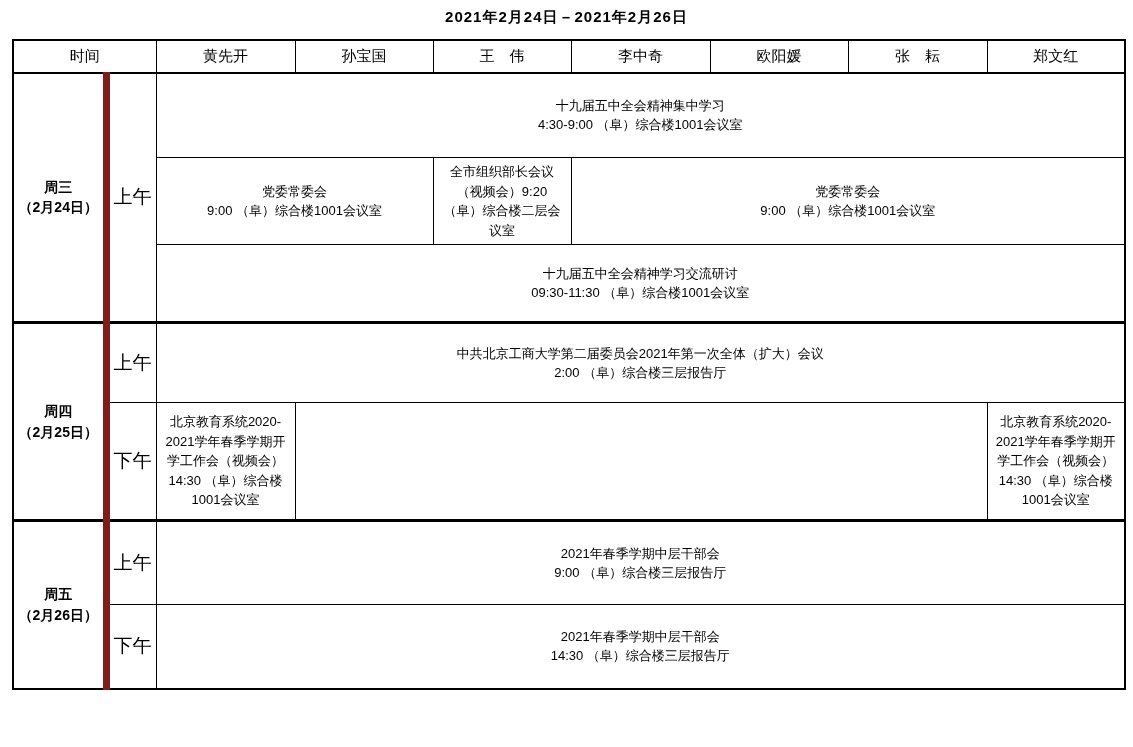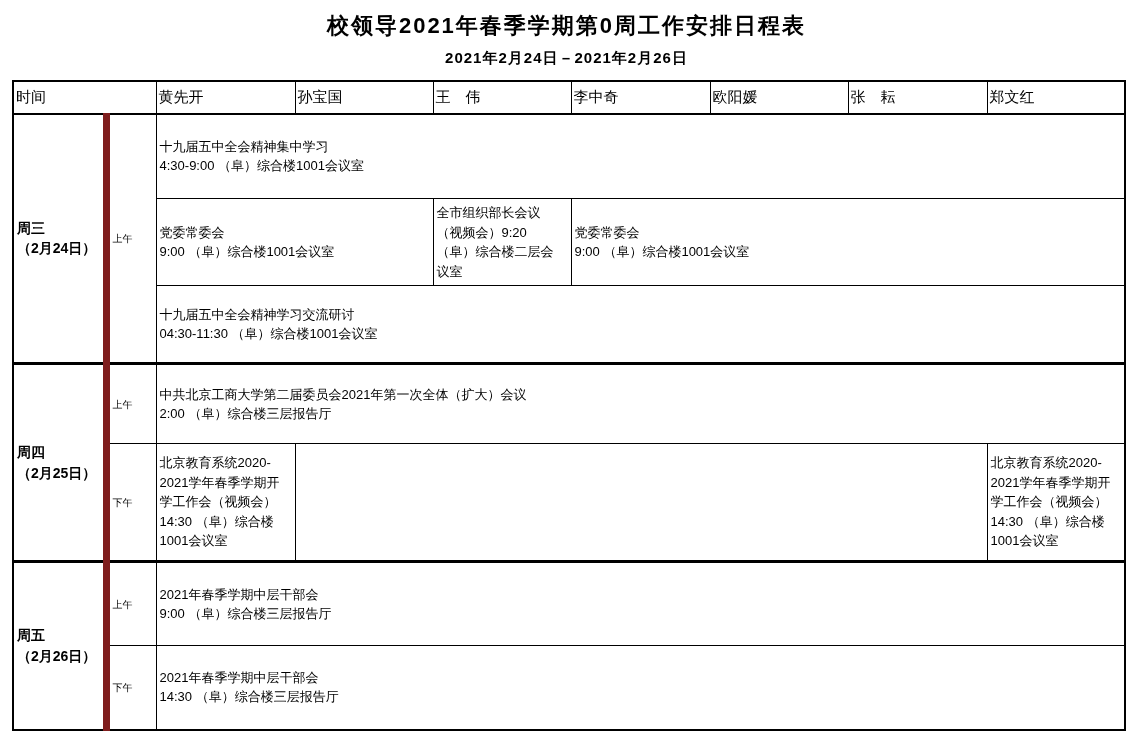--- a/index.html
+++ b/index.html
@@ -29,49 +29,49 @@
 
   table.sched {
     border-collapse:collapse;
     table-layout:fixed;
     margin:12px 0 0 12px;
     width:1112px;
     border:2px solid #000;
   }
   td {
     border:1px solid #000;
+    text-align:center;
     vertical-align:middle;
     font-size:13px;
     line-height:1.5;
     white-space:pre-line;
     padding:2px 3px;
     box-sizing:border-box;
     overflow:hidden;
   }
   tr.hdr td {
     font-size:15px;
     white-space:nowrap;
     border-bottom:2px solid #000;
     padding:4px 2px;
   }
   td.day {
     font-weight:bold;
     font-size:14px;
     border-right:7px solid #7f1d1d;
     line-height:1.45;
   }
-  td.period { font-size:10px; }
+  td.period { font-size:19px; }
   tr.block-start > td { border-top:3px solid #000; }
 </style>
 </head>
 <body>
 
 <div class="page">
 
-  <div class="title">校领导2021年春季学期第0周工作安排日程表</div>
   <div class="subtitle">2021年2月24日－2021年2月26日</div>
 
   <table class="sched">
     <colgroup>
       <col style="width:93px">
       <col style="width:50px">
       <col style="width:139px">
       <col style="width:138px">
       <col style="width:138px">
       <col style="width:139px">
@@ -104,21 +104,21 @@
 9:00 （阜）综合楼1001会议室</td>
       <td>全市组织部长会议
 （视频会）9:20
 （阜）综合楼二层会
 议室</td>
       <td colspan="4">党委常委会
 9:00 （阜）综合楼1001会议室</td>
     </tr>
     <tr style="height:78px">
       <td colspan="7">十九届五中全会精神学习交流研讨
-04:30-11:30 （阜）综合楼1001会议室</td>
+09:30-11:30 （阜）综合楼1001会议室</td>
     </tr>
 
     <tr class="block-start" style="height:80px">
       <td rowspan="2" class="day">周四
 （2月25日）</td>
       <td class="period">上午</td>
       <td colspan="7">中共北京工商大学第二届委员会2021年第一次全体（扩大）会议
 2:00 （阜）综合楼三层报告厅</td>
     </tr>
     <tr style="height:118px">

